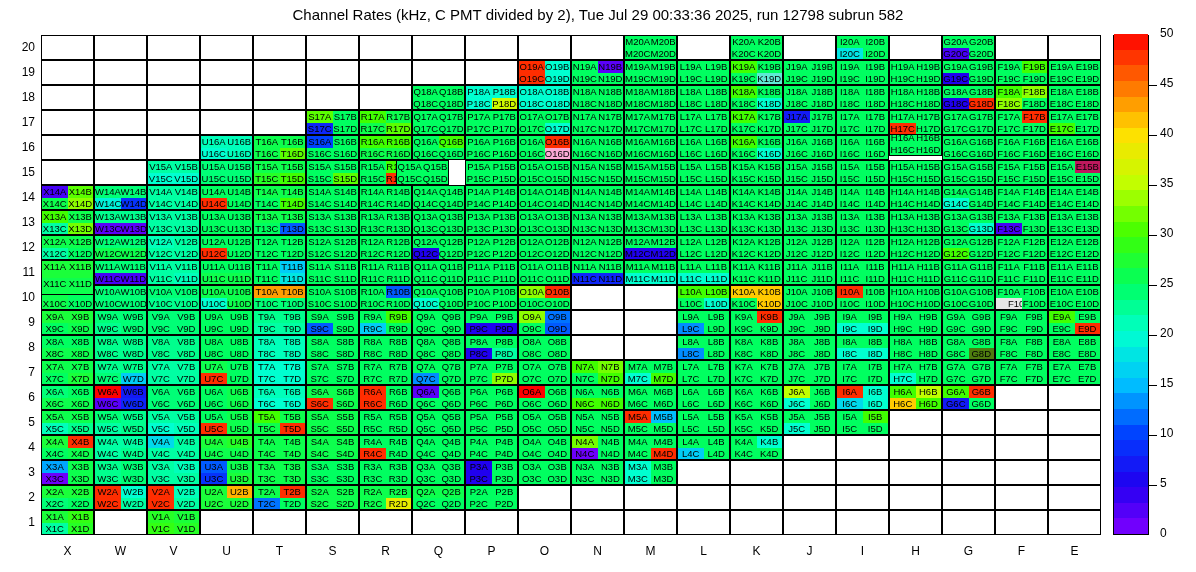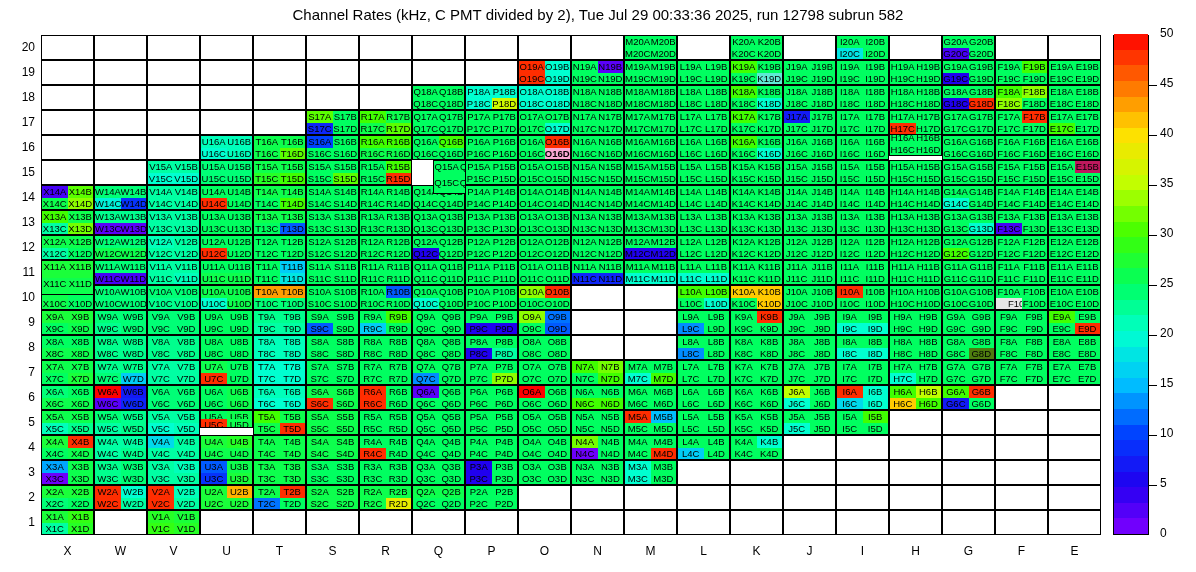--- a/index.html
+++ b/index.html
@@ -321,21 +321,21 @@
         <div class="quad q-b" style="background: rgb(13, 255, 77);">U3B</div>
         <div class="quad q-c" style="background: rgb(6, 51, 252);">U3C</div>
         <div class="quad q-d" style="background: rgb(26, 255, 58);">U3D</div>
       </div>
       <div class="cell" style="left: 159px; top: 400px; width: 53px; height: 25px;">
         <div class="quad q-a" style="background: rgb(26, 255, 58);">U4A</div>
         <div class="quad q-b" style="background: rgb(38, 255, 38);">U4B</div>
         <div class="quad q-c" style="background: rgb(13, 255, 77);">U4C</div>
         <div class="quad q-d" style="background: rgb(13, 255, 77);">U4D</div>
       </div>
-      <div class="cell" style="left: 159px; top: 375px; width: 53px; height: 18px;">
+      <div class="cell" style="left: 159px; top: 375px; width: 53px; height: 25px;">
         <div class="quad q-a" style="background: rgb(0, 255, 96);">U5A</div>
         <div class="quad q-b" style="background: rgb(13, 255, 77);">U5B</div>
         <div class="quad q-c" style="background: rgb(255, 45, 0);">U5C</div>
         <div class="quad q-d" style="background: rgb(13, 255, 77);">U5D</div>
       </div>
       <div class="cell" style="left: 159px; top: 350px; width: 53px; height: 25px;">
         <div class="quad q-a" style="background: rgb(0, 255, 96);">U6A</div>
         <div class="quad q-b" style="background: rgb(13, 255, 77);">U6B</div>
         <div class="quad q-c" style="background: rgb(0, 255, 96);">U6C</div>
         <div class="quad q-d" style="background: rgb(13, 255, 77);">U6D</div>
@@ -771,21 +771,21 @@
         <div class="quad q-b" style="background: rgb(0, 255, 96);">Q13B</div>
         <div class="quad q-c" style="background: rgb(0, 255, 96);">Q13C</div>
         <div class="quad q-d" style="background: rgb(0, 255, 96);">Q13D</div>
       </div>
       <div class="cell" style="left: 371px; top: 150px; width: 53px; height: 25px;">
         <div class="quad q-a" style="background: rgb(0, 255, 96);">Q14A</div>
         <div class="quad q-b" style="background: rgb(0, 255, 96);">Q14B</div>
         <div class="quad q-c" style="background: rgb(0, 255, 96);">Q14C</div>
         <div class="quad q-d" style="background: rgb(0, 255, 96);">Q14D</div>
       </div>
-      <div class="cell" style="left: 392px; top: 125px; width: 53px; height: 34px;">
+      <div class="cell" style="left: 355px; top: 125px; width: 53px; height: 25px;">
         <div class="quad q-a" style="background: rgb(0, 255, 96);">Q15A</div>
         <div class="quad q-b" style="background: rgb(0, 255, 96);">Q15B</div>
         <div class="quad q-c" style="background: rgb(0, 255, 96);">Q15C</div>
         <div class="quad q-d" style="background: rgb(0, 255, 96);">Q15D</div>
       </div>
       <div class="cell" style="left: 371px; top: 100px; width: 53px; height: 25px;">
         <div class="quad q-a" style="background: rgb(0, 255, 96);">Q16A</div>
         <div class="quad q-b" style="background: rgb(64, 255, 0);">Q16B</div>
         <div class="quad q-c" style="background: rgb(0, 255, 96);">Q16C</div>
         <div class="quad q-d" style="background: rgb(0, 255, 96);">Q16D</div>
@@ -986,21 +986,21 @@
       <div class="cell" style="left: 477px; top: 125px; width: 53px; height: 25px;">
         <div class="quad q-a" style="background: rgb(0, 255, 96);">O15A</div>
         <div class="quad q-b" style="background: rgb(0, 255, 96);">O15B</div>
         <div class="quad q-c" style="background: rgb(0, 255, 96);">O15C</div>
         <div class="quad q-d" style="background: rgb(0, 255, 96);">O15D</div>
       </div>
       <div class="cell" style="left: 477px; top: 100px; width: 53px; height: 25px;">
         <div class="quad q-a" style="background: rgb(0, 255, 96);">O16A</div>
         <div class="quad q-b" style="background: rgb(255, 45, 0);">O16B</div>
         <div class="quad q-c" style="background: rgb(0, 255, 96);">O16C</div>
-        <div class="quad q-d" style="background: #f9a8d4; font-weight: bold;">O16D</div>
+        <div class="quad q-d" style="background: #f9a8d4;">O16D</div>
       </div>
       <div class="cell" style="left: 477px; top: 75px; width: 53px; height: 25px;">
         <div class="quad q-a" style="background: rgb(0, 255, 96);">O17A</div>
         <div class="quad q-b" style="background: rgb(0, 255, 96);">O17B</div>
         <div class="quad q-c" style="background: rgb(0, 255, 96);">O17C</div>
         <div class="quad q-d" style="background: rgb(0, 255, 208);">O17D</div>
       </div>
       <div class="cell" style="left: 477px; top: 50px; width: 53px; height: 25px;">
         <div class="quad q-a" style="background: rgb(0, 255, 208);">O18A</div>
         <div class="quad q-b" style="background: rgb(0, 255, 208);">O18B</div>

